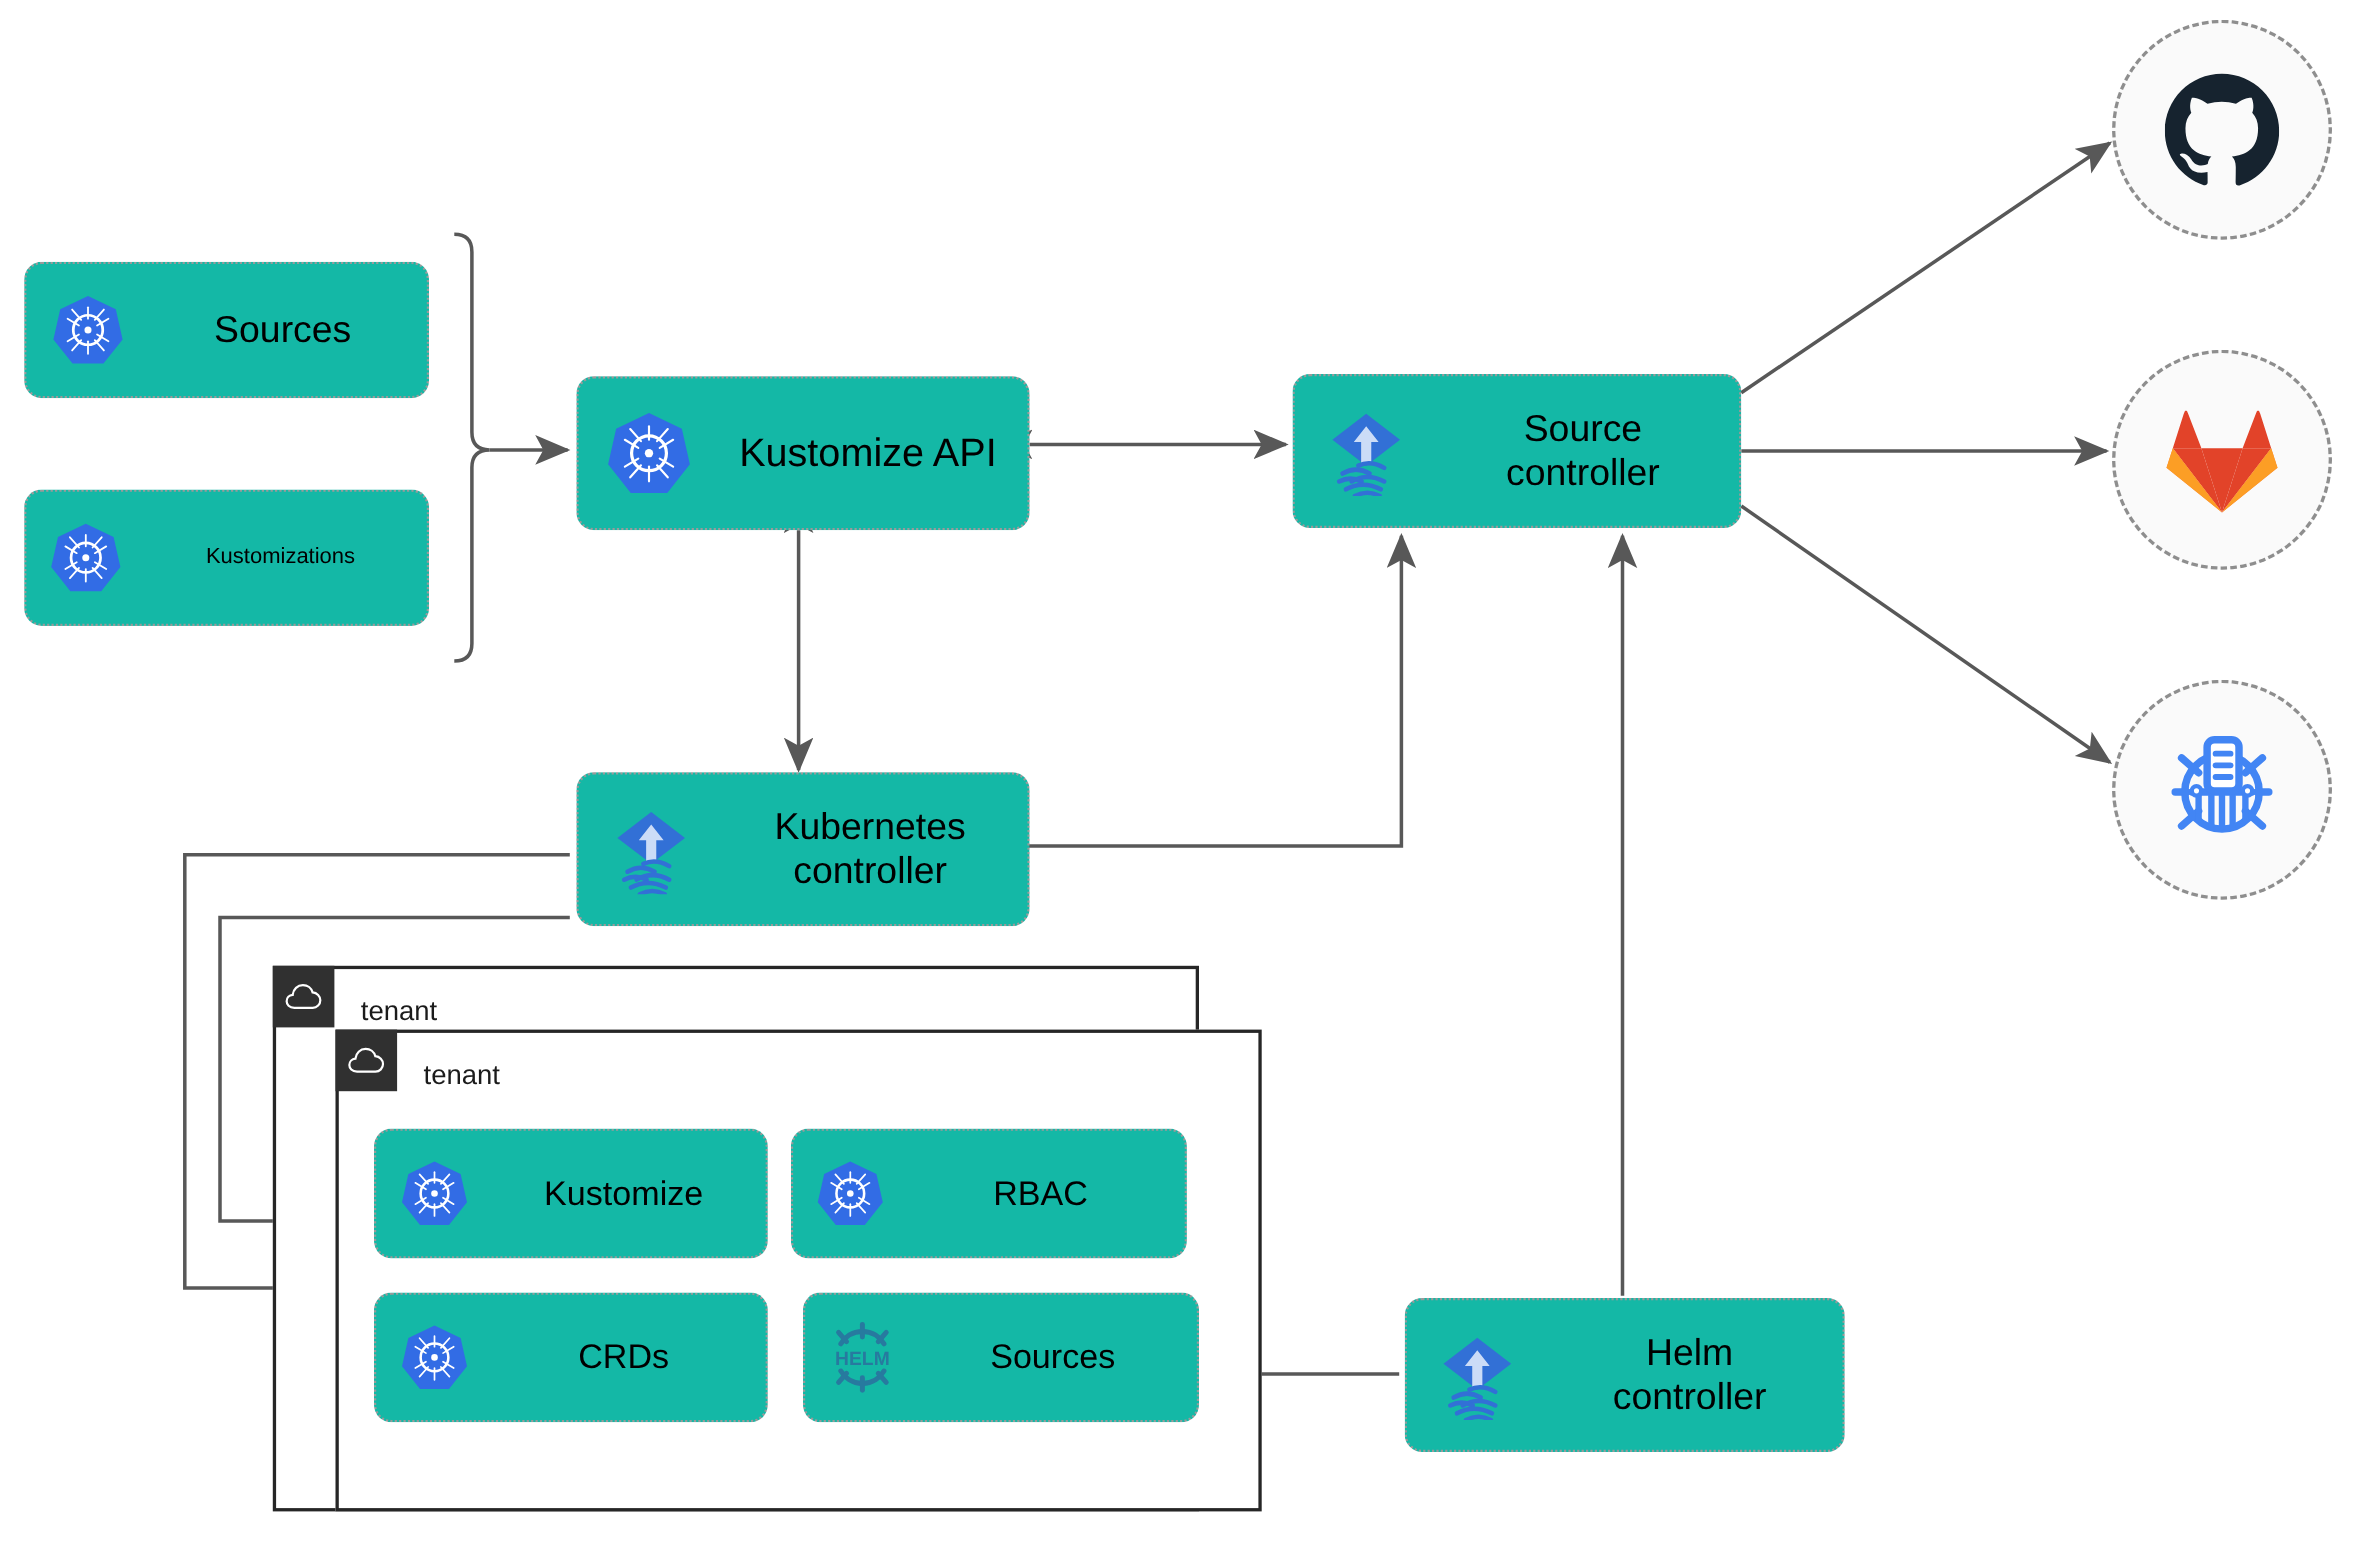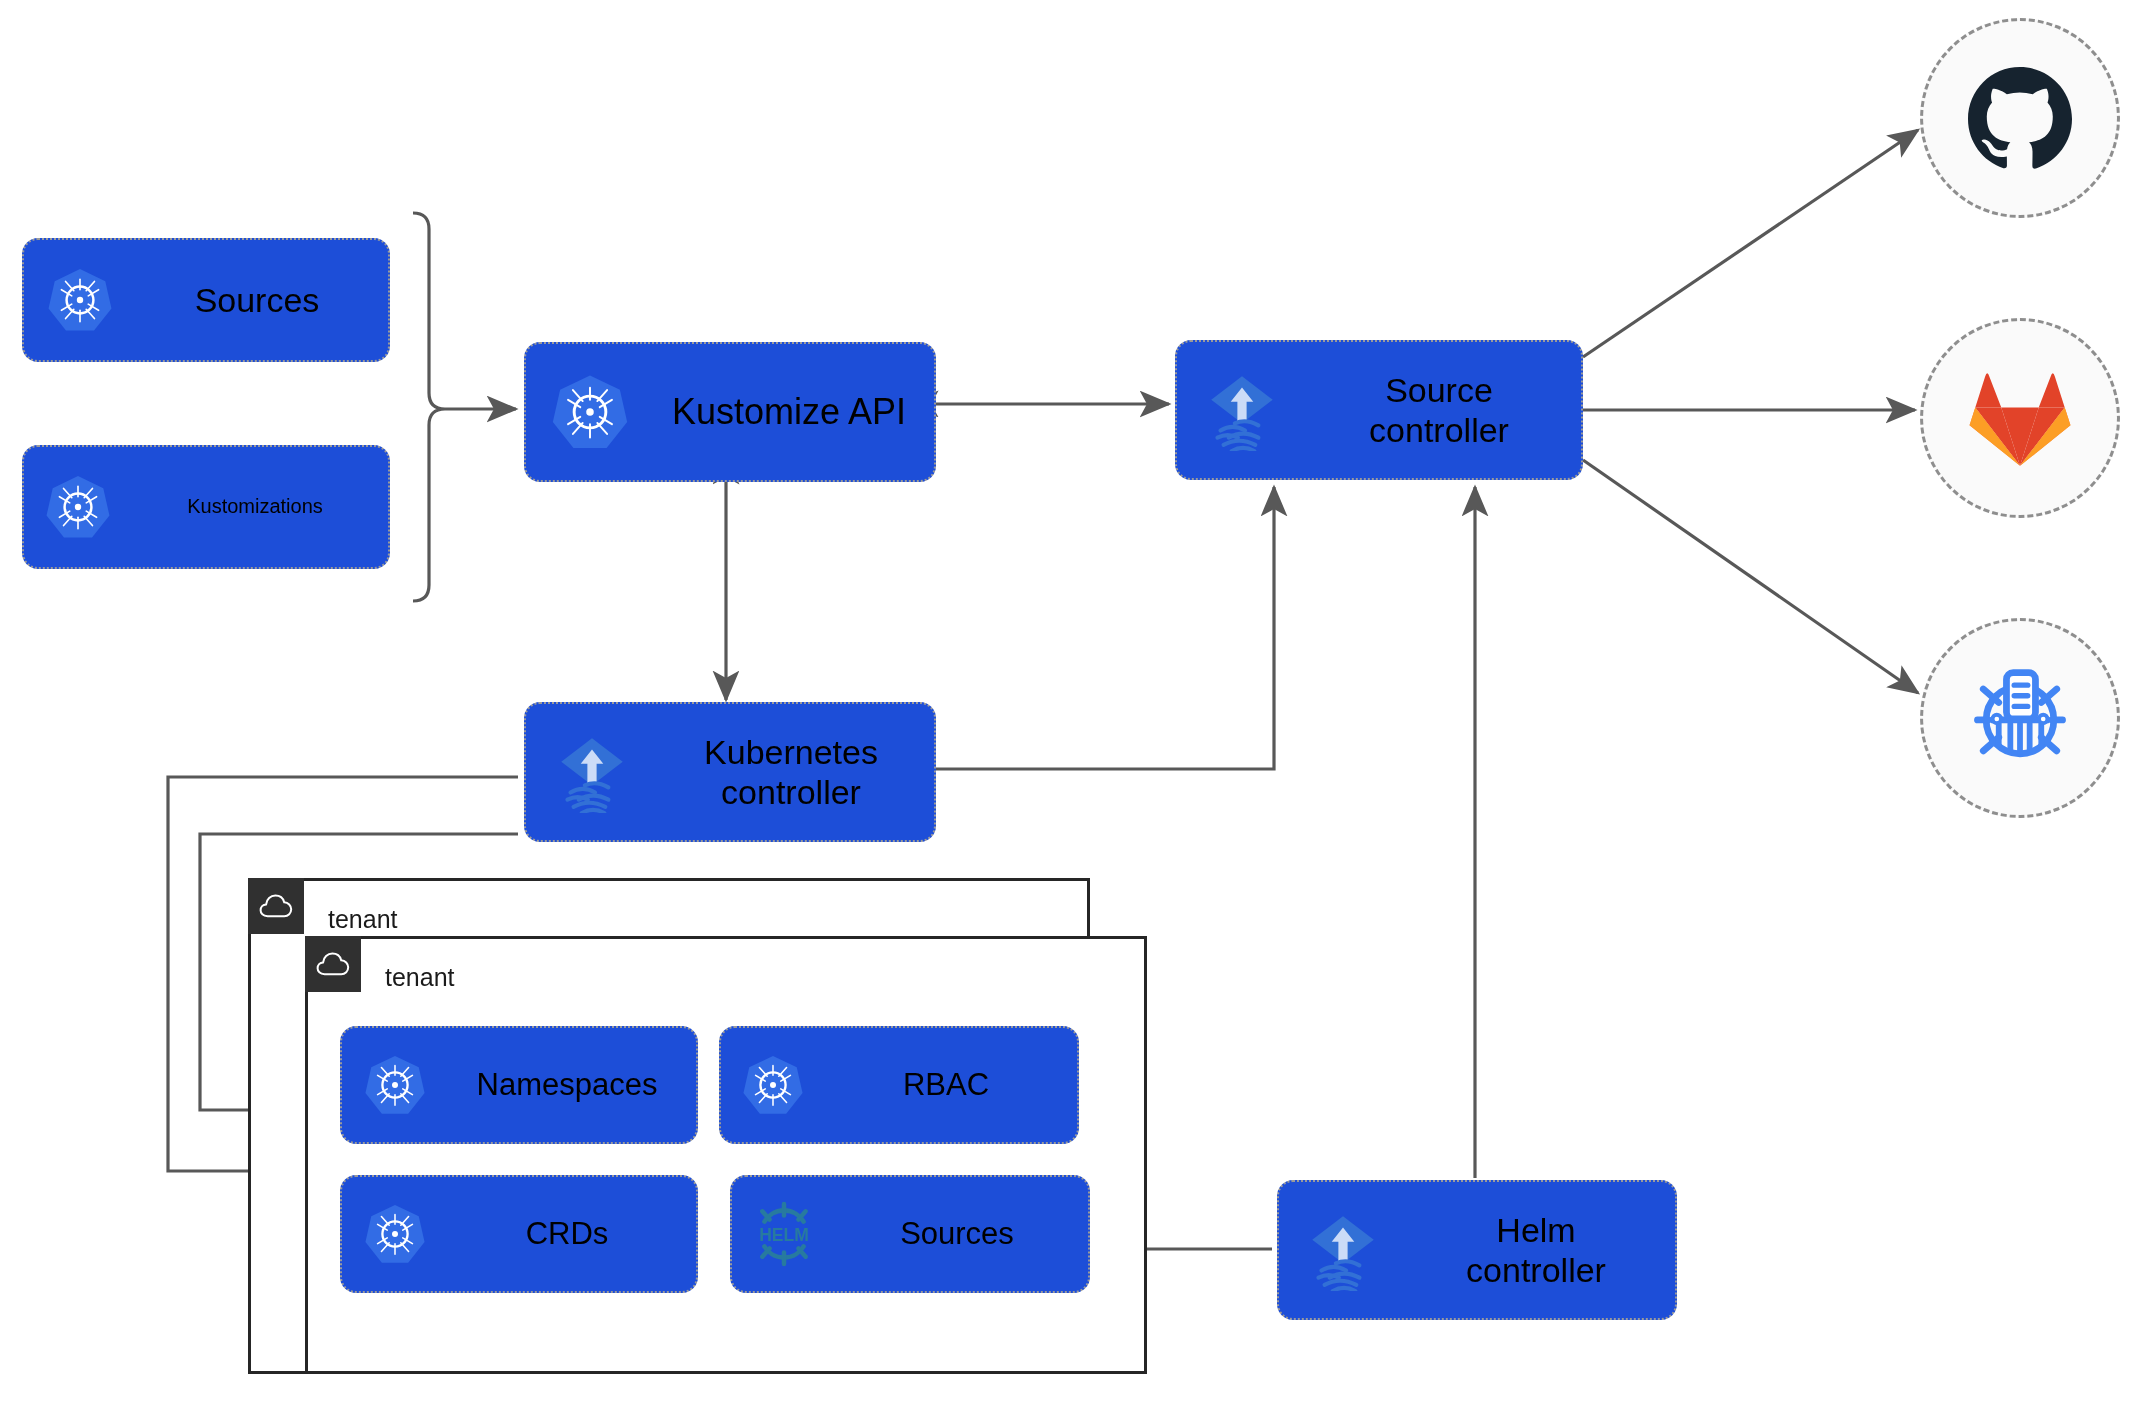--- a/index.html
+++ b/index.html
@@ -16,21 +16,21 @@
   }
   #canvas {
     position: absolute;
     left: 0; top: 0;
     width: 2144px;
     height: 1407px;
   }
   .node {
     position: absolute;
     box-sizing: border-box;
-    background: #1d4ed8;
+    background: #14b8a6;
     border: 2px dotted #9a9a9a;
     border-radius: 16px;
     display: flex;
     flex-direction: row;
     align-items: center;
     z-index: 5;
   }
   .node .ico {
     flex: 0 0 auto;
     display: flex;
@@ -292,21 +292,21 @@
         <path d="M14 42 L24 36"></path>
           <path d="M40 28 L50 22"></path>
         <path d="M18 50 L26 41"></path>
           <path d="M38 23 L46 14"></path>
         <path d="M46 50 L38 41"></path>
           <path d="M26 23 L18 14"></path>
         <circle cx="32" cy="32" r="13" fill="none" stroke-width="2.4"></circle>
       </g>
     </svg>
   </div>
-  <div class="lbl" style="font-size:31px;">Namespaces</div>
+  <div class="lbl" style="font-size:31px;">Kustomize</div>
 </div>
 
 <div class="node z-top" style="left:719px; top:1026px; width:360px; height:118px;">
   <div class="ico" style="width:104px;">
     <svg width="62" height="62" viewBox="0 0 64 64" xmlns="http://www.w3.org/2000/svg">
       <path d="M32 2 L56.5 13.8 L62.5 40.3 L45.6 61.6 L18.4 61.6 L1.5 40.3 L7.5 13.8 Z" fill="#326CE5"></path>
       <g fill="#ffffff" stroke="#ffffff" stroke-width="1.6" stroke-linecap="round">
         <circle cx="32" cy="32" r="3.1" stroke="none"></circle>
         <path d="M32 12 L32 22"></path>
           <path d="M32 42 L32 53"></path>

